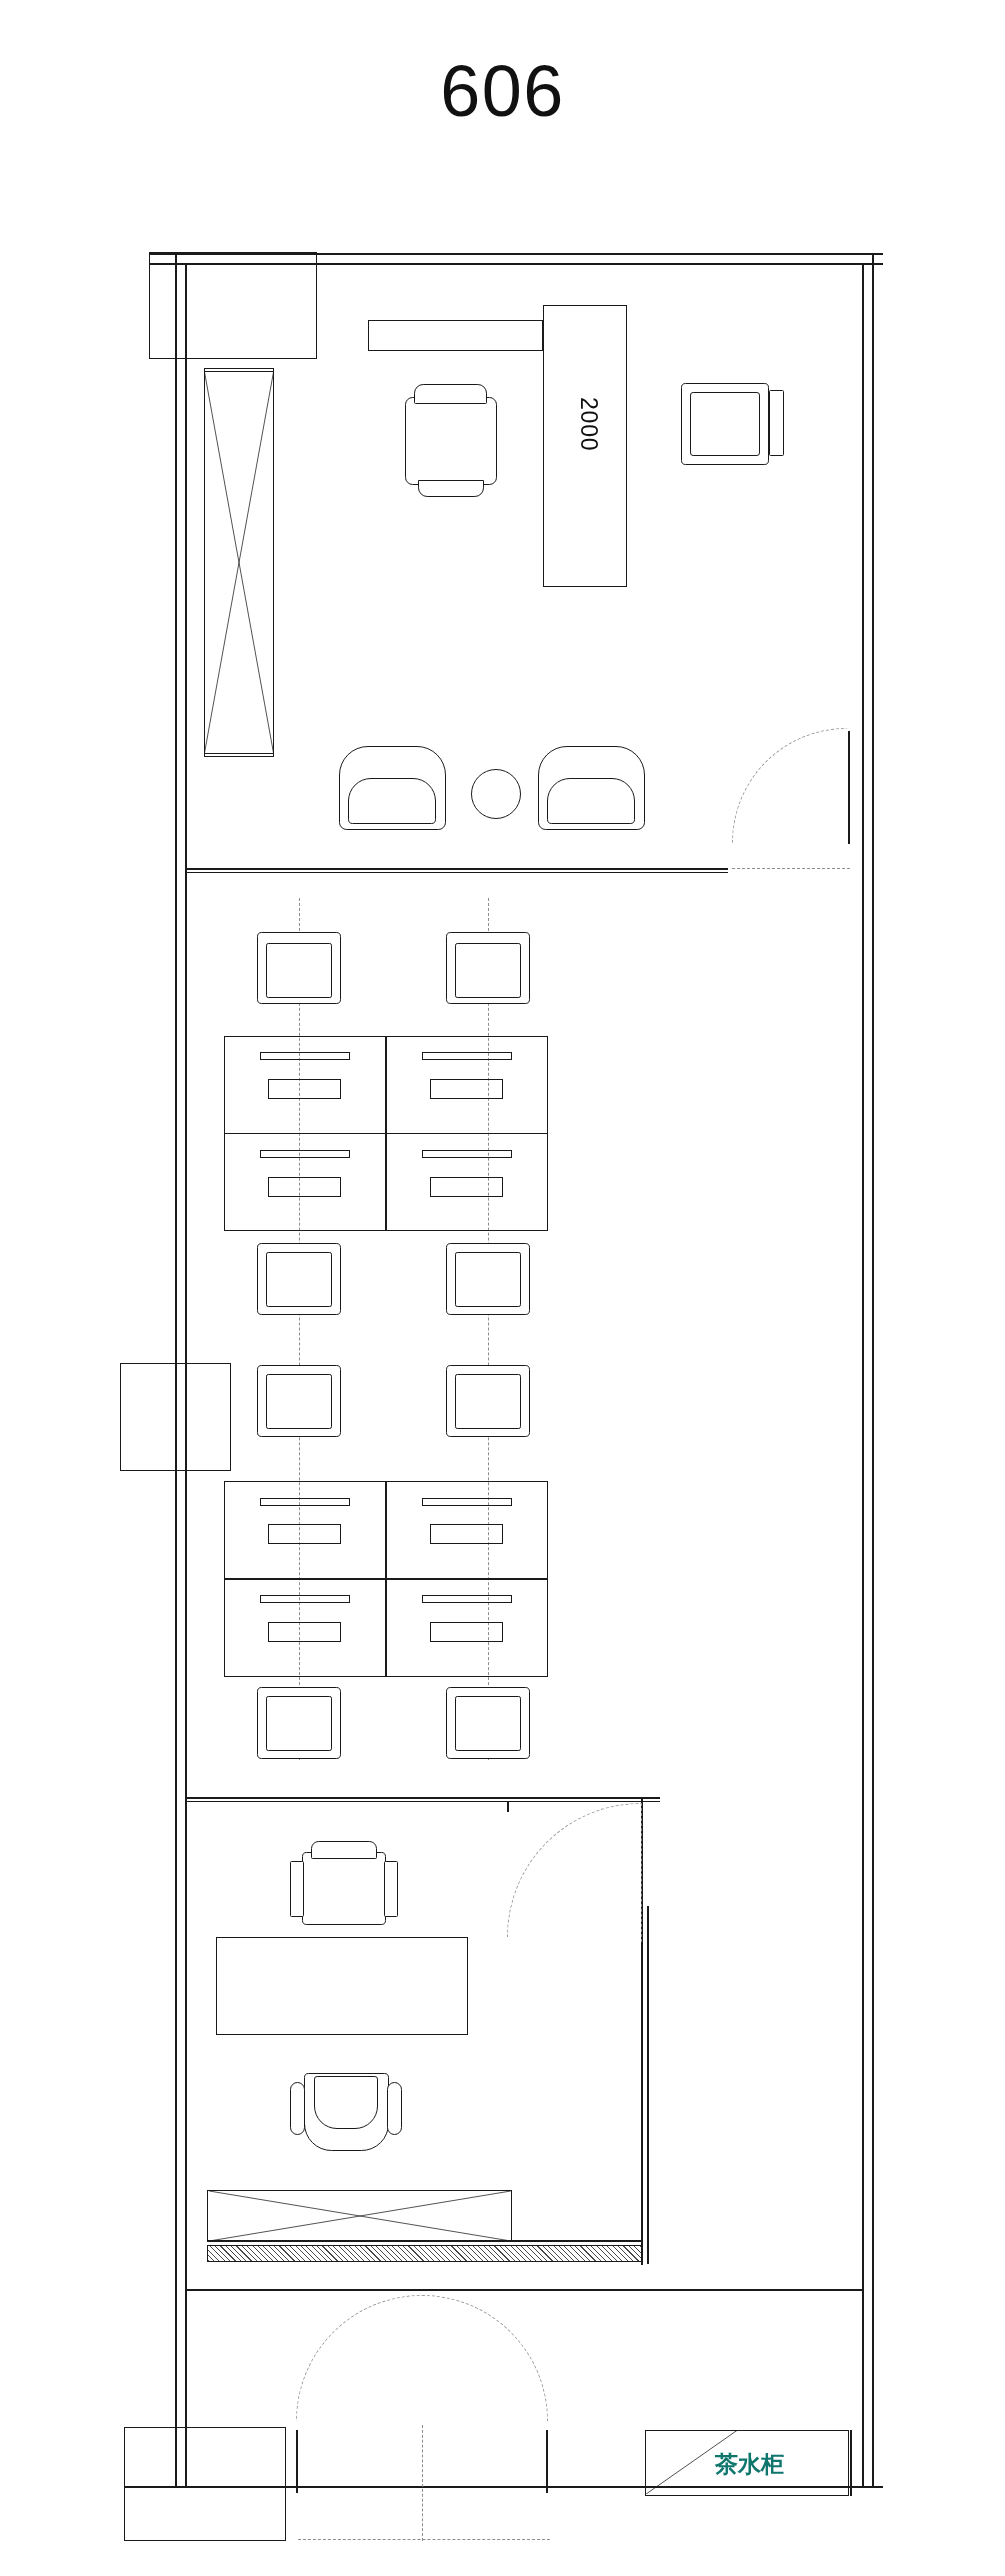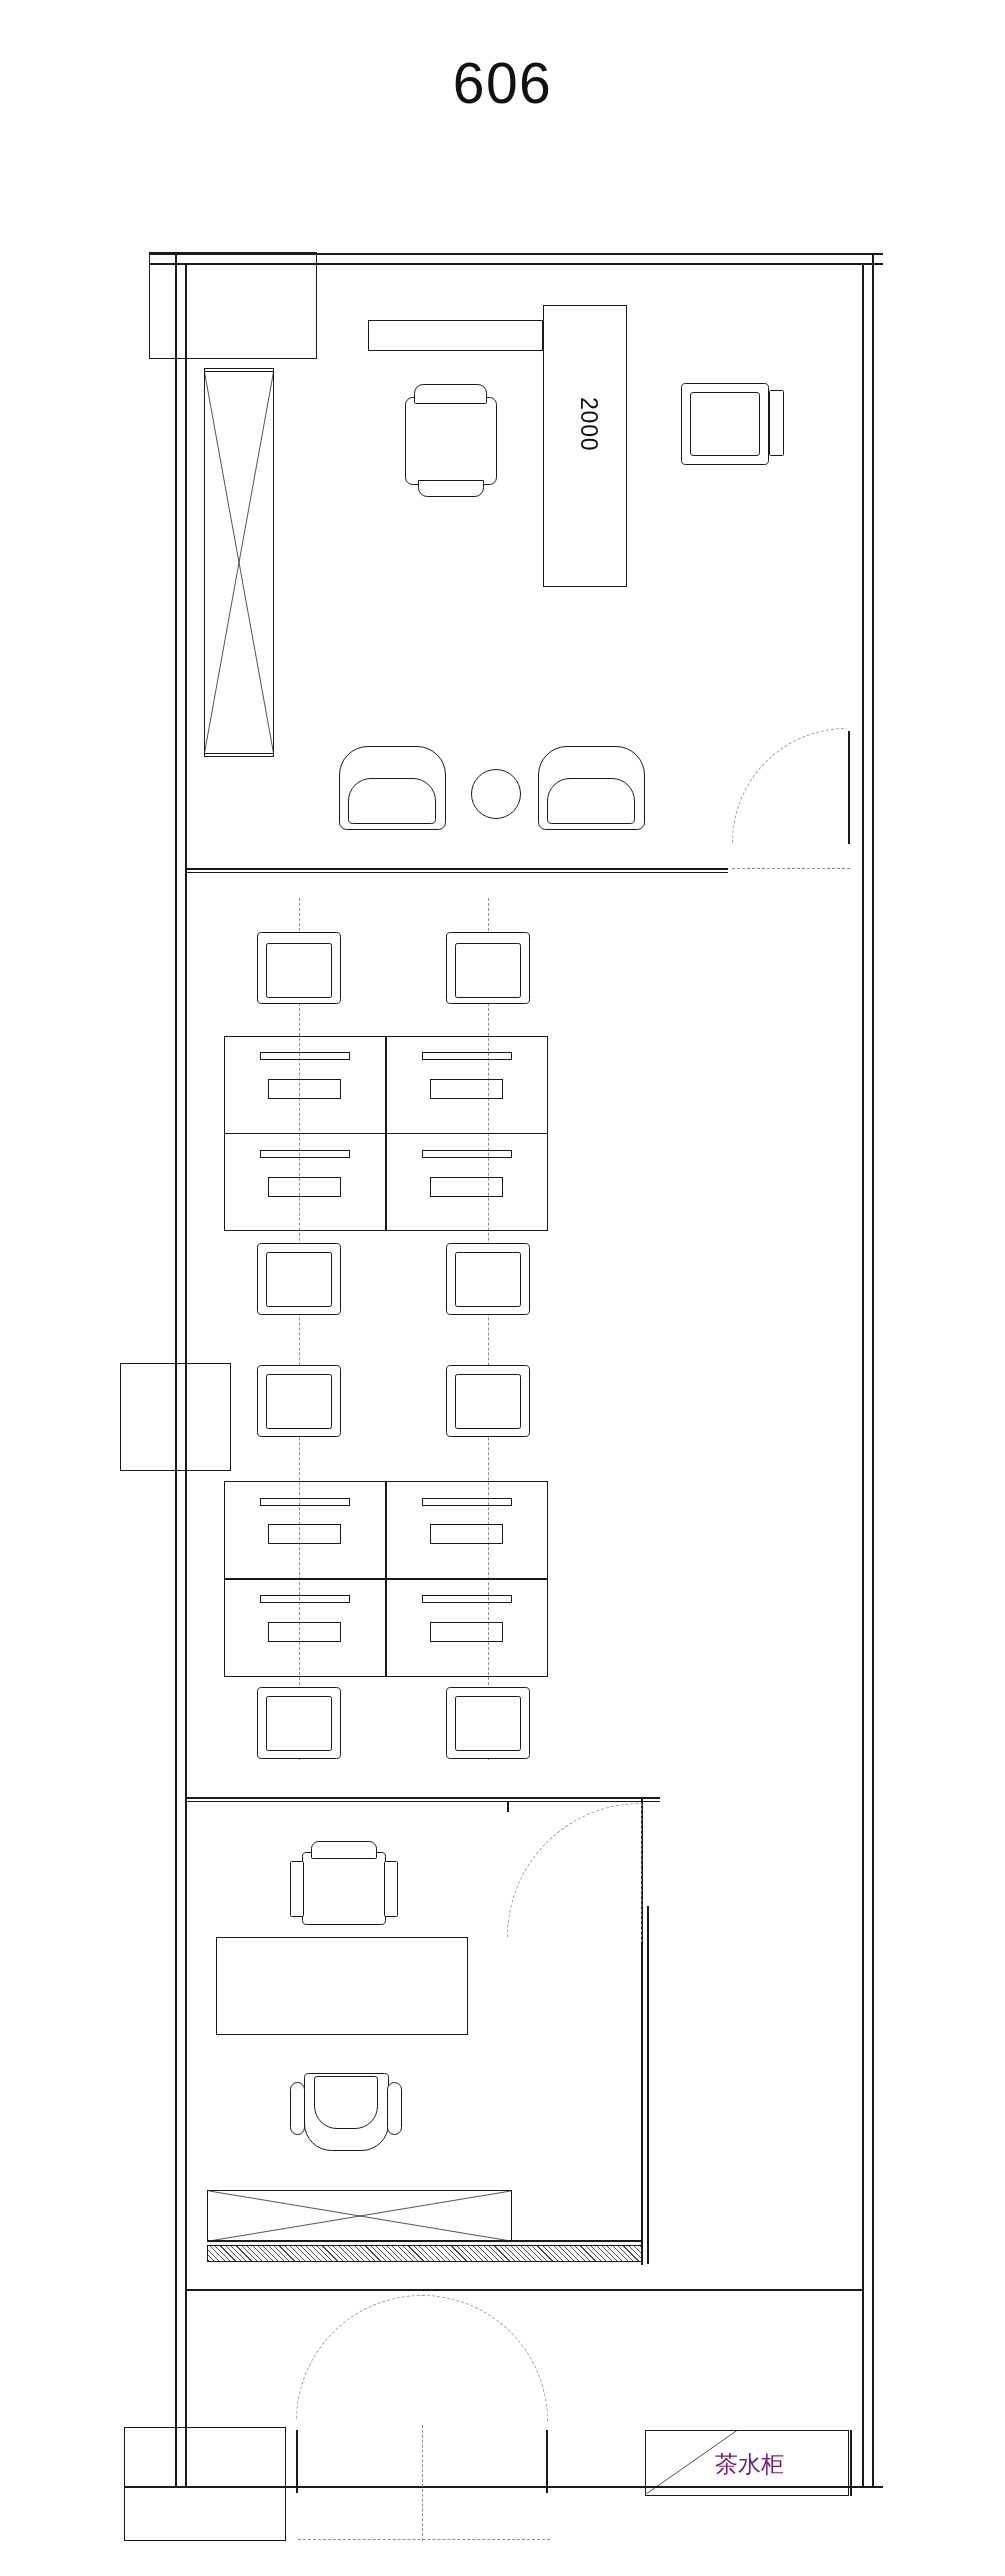--- a/index.html
+++ b/index.html
@@ -23,21 +23,21 @@
     height: 2576px;
   }
 
   
   .plan-title {
     position: absolute;
     top: 55px;
     left: 0;
     width: 1005px;
     text-align: center;
-    font-size: 57px;
+    font-size: 72px;
     font-weight: 400;
     letter-spacing: 1.5px;
     line-height: 1;
     font-family: "Liberation Sans", sans-serif;
     color: #111;
   }
 
   
   .ln {               
     position: absolute;
@@ -129,21 +129,22 @@
     letter-spacing: 0.8px;
     transform: rotate(90deg);
     transform-origin: left top;
     white-space: nowrap;
     color: #111;
   }
   .label-plain {
     position: absolute;
     font-size: 20px;
     white-space: nowrap;
-    color: #701a75;
+    color: #0f766e;
+    font-weight: bold;
   }
 </style>
 </head>
 <body>
 
 <div class="plan-root">
 
   <div class="plan-title">606</div>
 
   <div class="ln" style="left:149px; top:253px; width:734px; height:2.3px;"></div>

